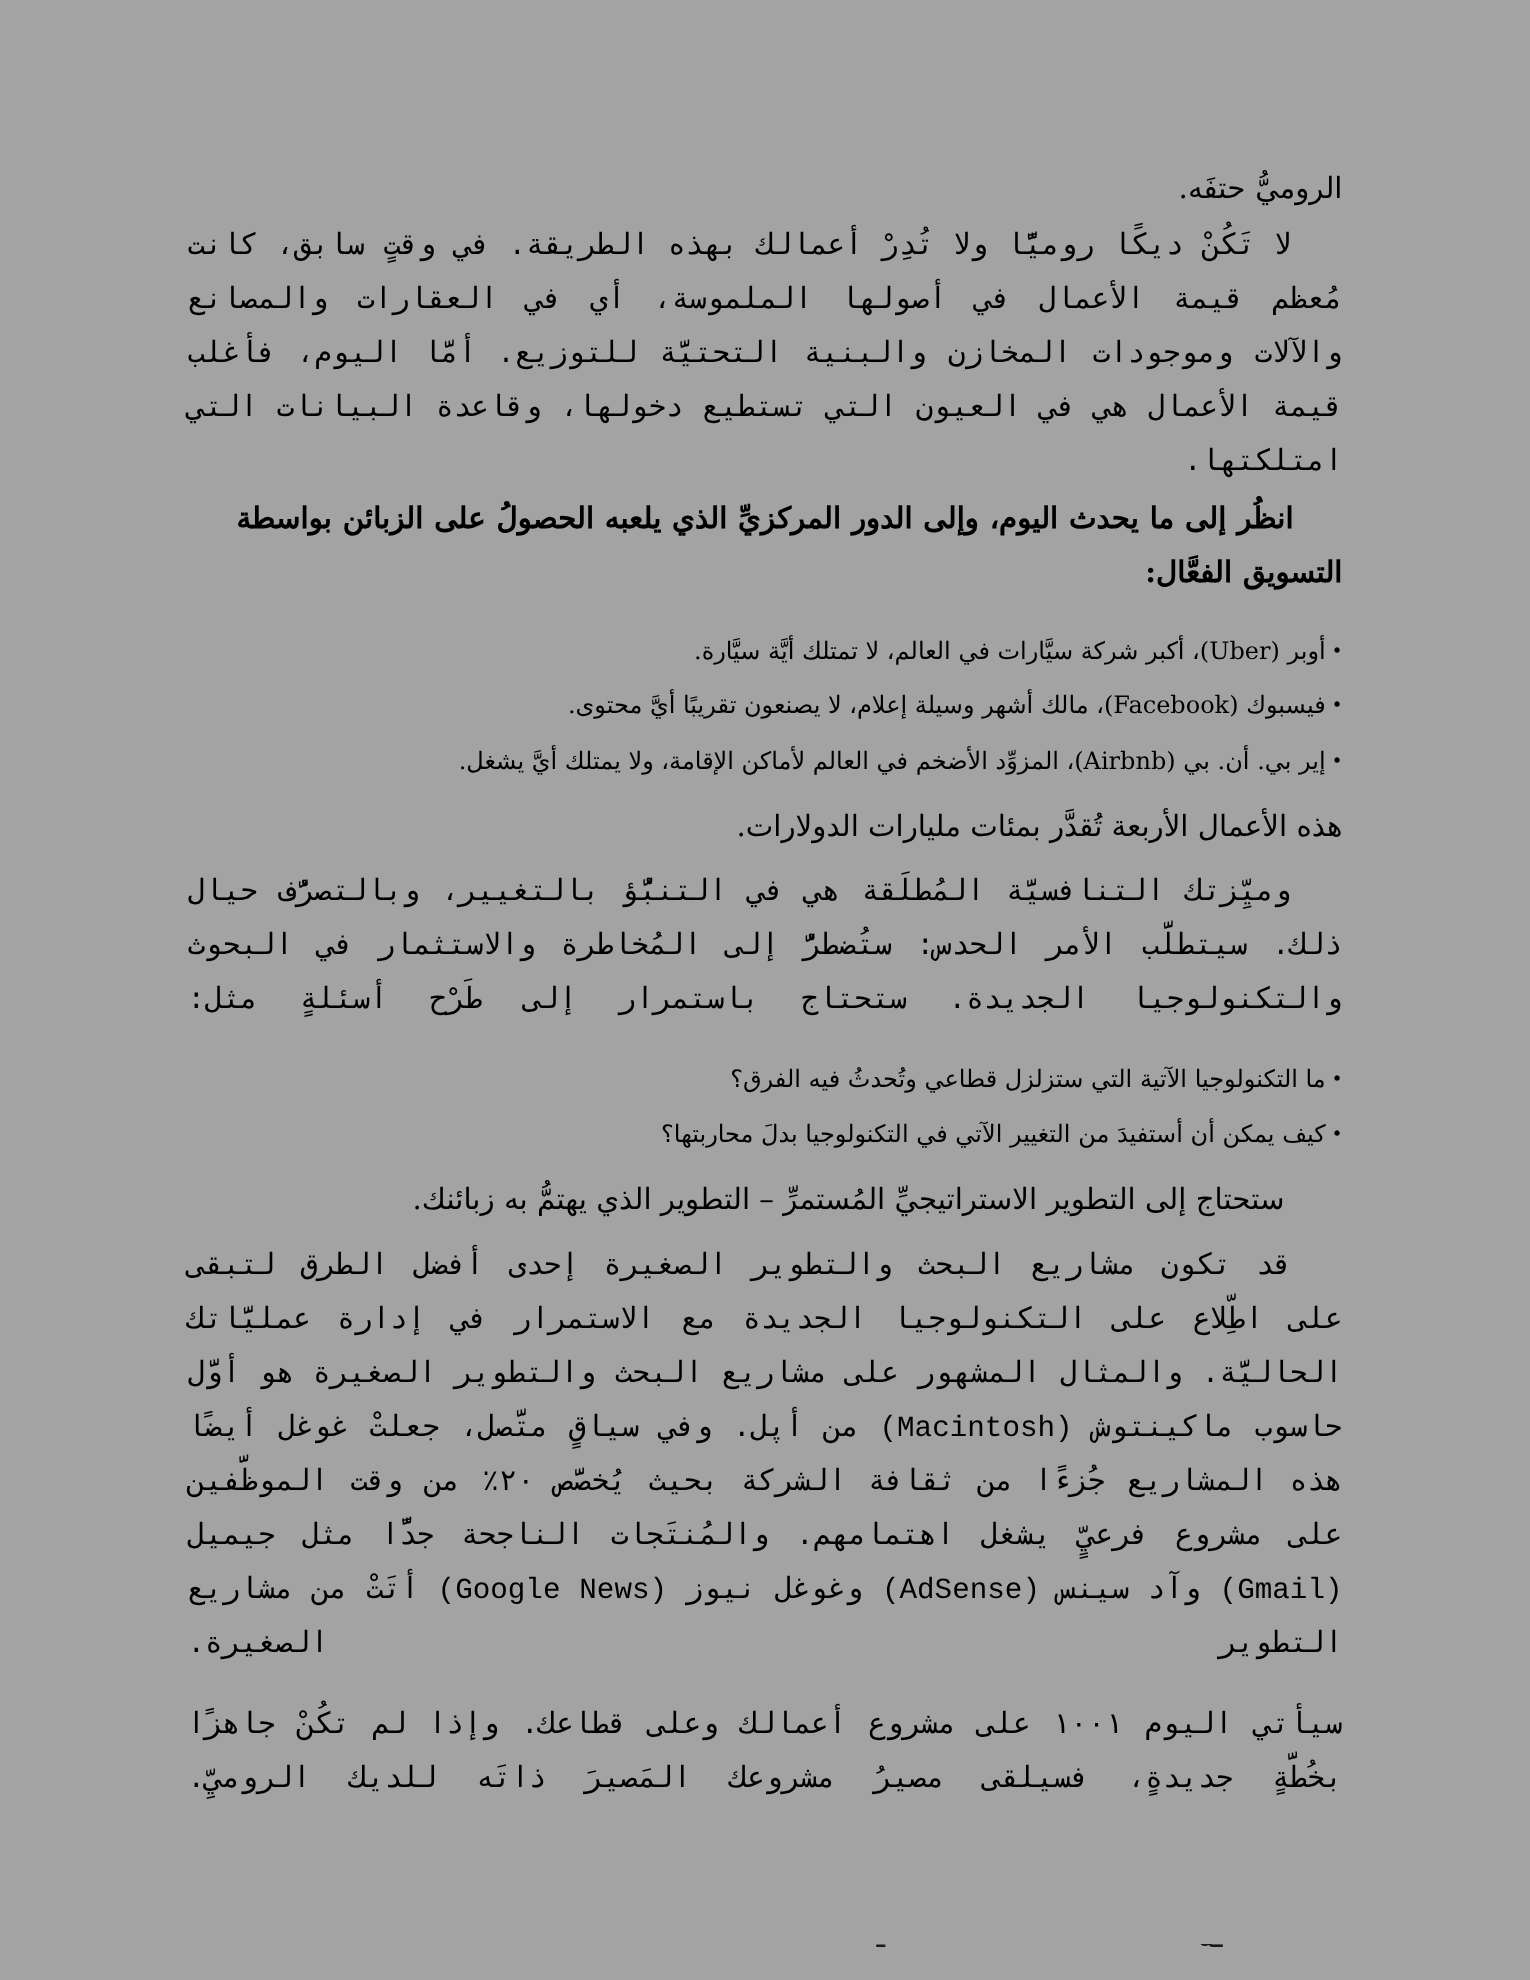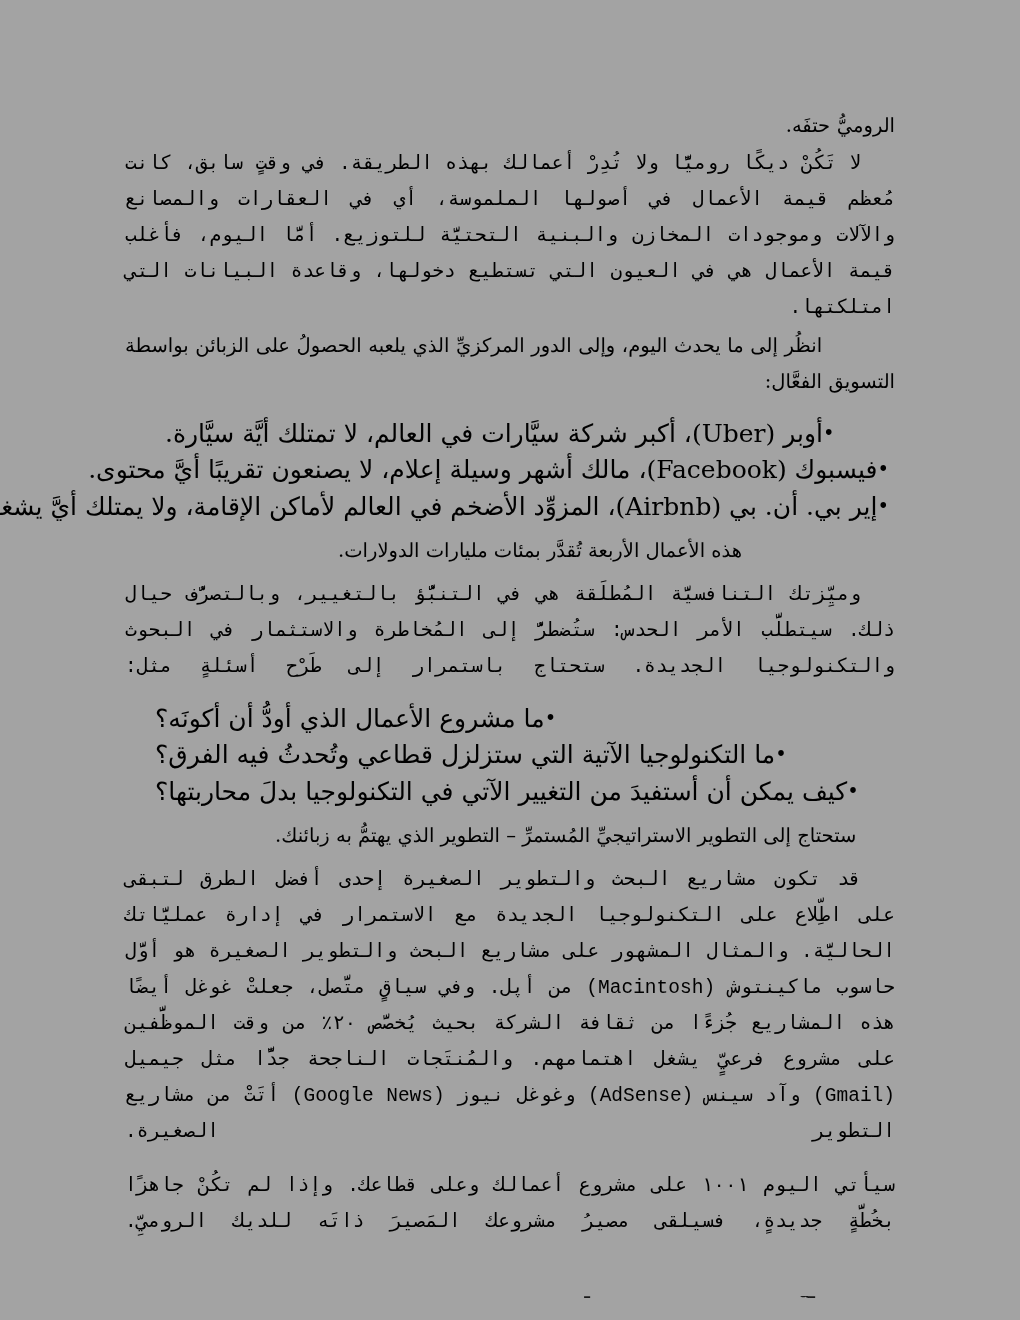--- a/index.html
+++ b/index.html
@@ -55,36 +55,36 @@
   }
 
   
   .line {
     font-size: 19.5px;
     line-height: 36px;
     margin: 0;
     direction: rtl;
     white-space: nowrap;
   }
-  .line.c-near-center   { text-align: center; padding-left: 60px; }
+  .line.c-near-center   { text-align: right; padding-left: 60px; }
   .line.c-left-lean     { text-align: left; padding-left: 150px; }
 
   
   .bullets {
     list-style: none;
     margin: 0;
     padding: 0;
     direction: rtl;
   }
 
   .bullets li {
-    font-size: 25px;
+    font-size: 16px;
     line-height: 36px;
     direction: rtl;
-    text-align: left;
+    text-align: right;
     white-space: nowrap;
     position: relative;
   }
 
   .bullets li .bullet-dot {
     display: inline-block;
     width: 0.9em;
     font-size: 0.78em;
     vertical-align: 0.12em;
   }
@@ -120,21 +120,21 @@
 <body>
 
 <div class="page">
 
   <div class="content">
 
     <p class="para" style="text-align:right;">الروميُّ حتفَه.</p>
 
     <p class="para indent justify-both">لا تَكُنْ ديكًا روميًّا ولا تُدِرْ أعمالك بهذه الطريقة. في وقتٍ سابق، كانت مُعظم قيمة الأعمال في أصولها الملموسة، أي في العقارات والمصانع والآلات وموجودات المخازن والبنية التحتيَّة للتوزيع. أمَّا اليوم، فأغلب قيمة الأعمال هي في العيون التي تستطيع دخولها، وقاعدة البيانات التي امتلكتها.</p>
 
-    <p class="para" style="text-align:left;">انظُر إلى ما يحدث اليوم، وإلى الدور المركزيِّ الذي يلعبه الحصولُ على الزبائن بواسطة التسويق الفعَّال:</p>
+    <p class="para" style="text-align:center;font-weight:bold;">انظُر إلى ما يحدث اليوم، وإلى الدور المركزيِّ الذي يلعبه الحصولُ على الزبائن بواسطة التسويق الفعَّال:</p>
 
     <div class="gap-md"></div>
 
     <ul class="bullets list-companies">
       <li>
         <span class="bullet-dot">•</span><span>أوبر (Uber)، أكبر شركة سيَّارات في العالم، لا تمتلك أيَّة سيَّارة.</span>
       </li>
       <li>
         <span class="bullet-dot">•</span><span>فيسبوك (Facebook)، مالك أشهر وسيلة إعلام، لا يصنعون تقريبًا أيَّ محتوى.</span>
       </li>
@@ -147,23 +147,20 @@
 
     <p class="line c-near-center">هذه الأعمال الأربعة تُقدَّر بمئات مليارات الدولارات.</p>
 
     <div class="gap-sm"></div>
 
     <p class="para indent justify-both">وميِّزتك التنافسيَّة المُطلَقة هي في التنبُّؤ بالتغيير، وبالتصرُّف حيال ذلك. سيتطلَّب الأمر الحدس: ستُضطرُّ إلى المُخاطرة والاستثمار في البحوث والتكنولوجيا الجديدة. ستحتاج باستمرار إلى طَرْح أسئلةٍ مثل:</p>
 
     <div class="gap-md"></div>
 
     <ul class="bullets list-questions">
-      <li>
-        <span class="bullet-dot">•</span><span>ما مشروع الأعمال الذي أودُّ أن أكونَه؟</span>
-      </li>
       <li>
         <span class="bullet-dot">•</span><span>ما التكنولوجيا الآتية التي ستزلزل قطاعي وتُحدثُ فيه الفرق؟</span>
       </li>
       <li>
         <span class="bullet-dot">•</span><span>كيف يمكن أن أستفيدَ من التغيير الآتي في التكنولوجيا بدلَ محاربتها؟</span>
       </li>
     </ul>
 
     <div class="gap-sm"></div>
 

